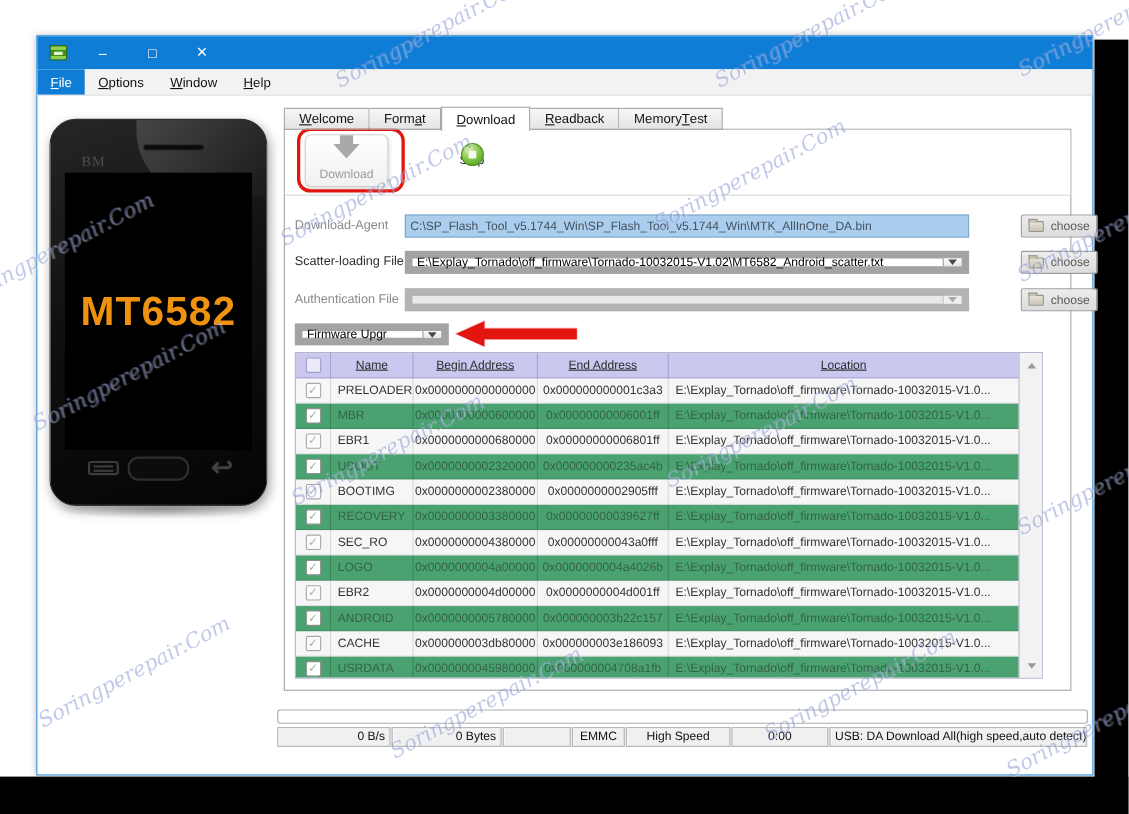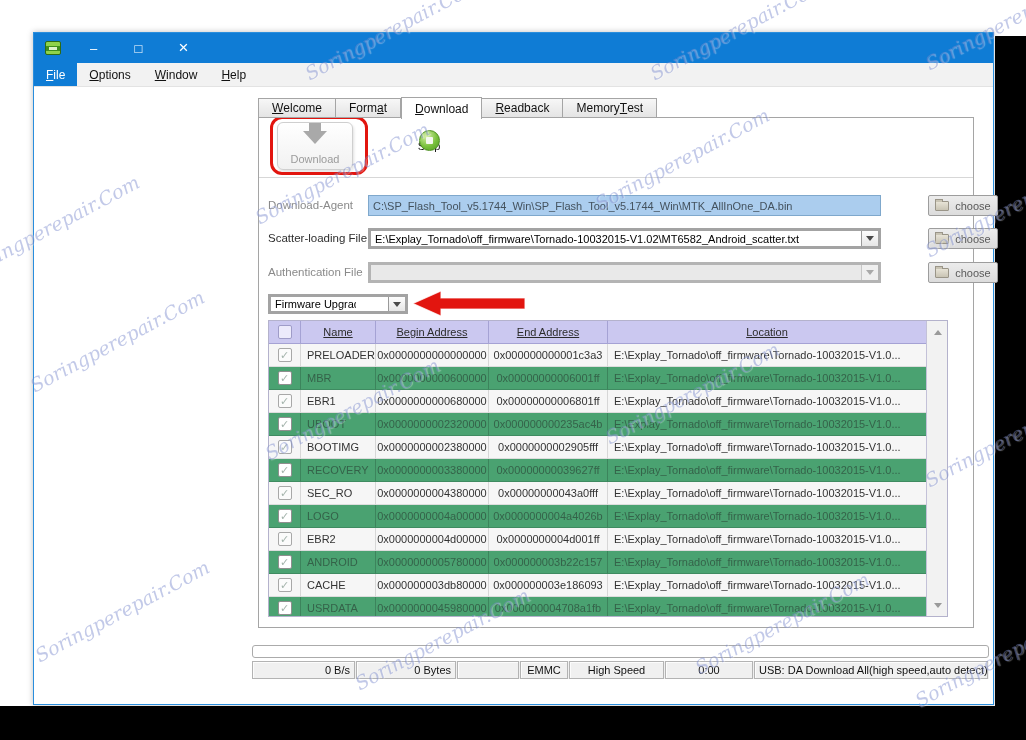--- a/index.html
+++ b/index.html
@@ -106,21 +106,21 @@
   .stop-icon::after { content:""; position:absolute; left:6px; top:6px; width:7px; height:7px; background:#f4f8ef;
     border-radius:1px; }
   .btn-stop .lbl { font-size:11px; color:#111; }
 
   
   .form-label { position:absolute; left:9px; font-size:11.5px; color:#8a8a8a; line-height:21px; }
   .form-label.dark { color:#2f2f2f; }
   .field { position:absolute; left:109px; width:513px; height:21px; font-size:11px; display:flex; align-items:center; }
   .field.agent { background:#abcdee; border:1px solid #7fa8cc; color:#44525e; padding:0 4px;
     white-space:nowrap; overflow:hidden; }
-  .combo { border:3px solid #a3a3a3; background:#fff; color:#000;gap:32px; }
+  .combo { border:7px solid #a3a3a3; background:#fff; color:#000;gap:32px; }
   .combo .val { flex:1; padding:0 4px; white-space:nowrap; overflow:hidden; }
   .combo-arrow { width:17px; align-self:stretch; background:linear-gradient(#fdfdfd,#e6e6e6);
     border-left:1px solid #9a9a9a; display:flex; align-items:center; justify-content:center; }
   .combo-arrow::after { content:""; width:0; height:0; border-left:4px solid transparent;
     border-right:4px solid transparent; border-top:5px solid #4a4a4a; }
   .combo.disabled { background:#e9e9e9; border-color:#b4b4b4; }
   .combo.disabled .combo-arrow { background:#efefef; border-left-color:#c6c6c6; }
   .combo.disabled .combo-arrow::after { border-top-color:#a9a9a9; }
   .btn-choose { position:absolute; left:629px; width:70px; height:21px; background:linear-gradient(#ececec,#dcdcdc);
     border:1px solid #9d9d9d; border-radius:2px; display:flex; align-items:center; justify-content:center;
@@ -195,20 +195,36 @@
     </div>
   </div>
 
   <div class="menubar">
       <div class="menu-item active"><u>F</u>ile</div>
       <div class="menu-item"><u>O</u>ptions</div>
       <div class="menu-item"><u>W</u>indow</div>
       <div class="menu-item"><u>H</u>elp</div>
     </div>
 
+  <div class="phone-wrap">
+    <div class="phone-shadow"></div>
+    <div class="phone-body">
+      <div class="phone-glare"></div>
+      <div class="phone-brand">BM</div>
+      <div class="phone-speaker"></div>
+      <div class="phone-screen">
+        <span class="phone-chip">MT6582</span>
+      </div>
+      <div class="phone-nav">
+        <div class="nav-menu-icon"></div>
+        <div class="nav-home-icon"></div>
+        <div class="nav-back-icon">↩</div>
+      </div>
+    </div>
+  </div>
 
   <div class="tabwidget">
     <div class="tabbar">
         <div class="tab"><u>W</u>elcome</div>
         <div class="tab">Form<u>a</u>t</div>
         <div class="tab active"><u>D</u>ownload</div>
         <div class="tab"><u>R</u>eadback</div>
         <div class="tab">Memory <u>T</u>est</div>
       </div>
     <div class="pane">

